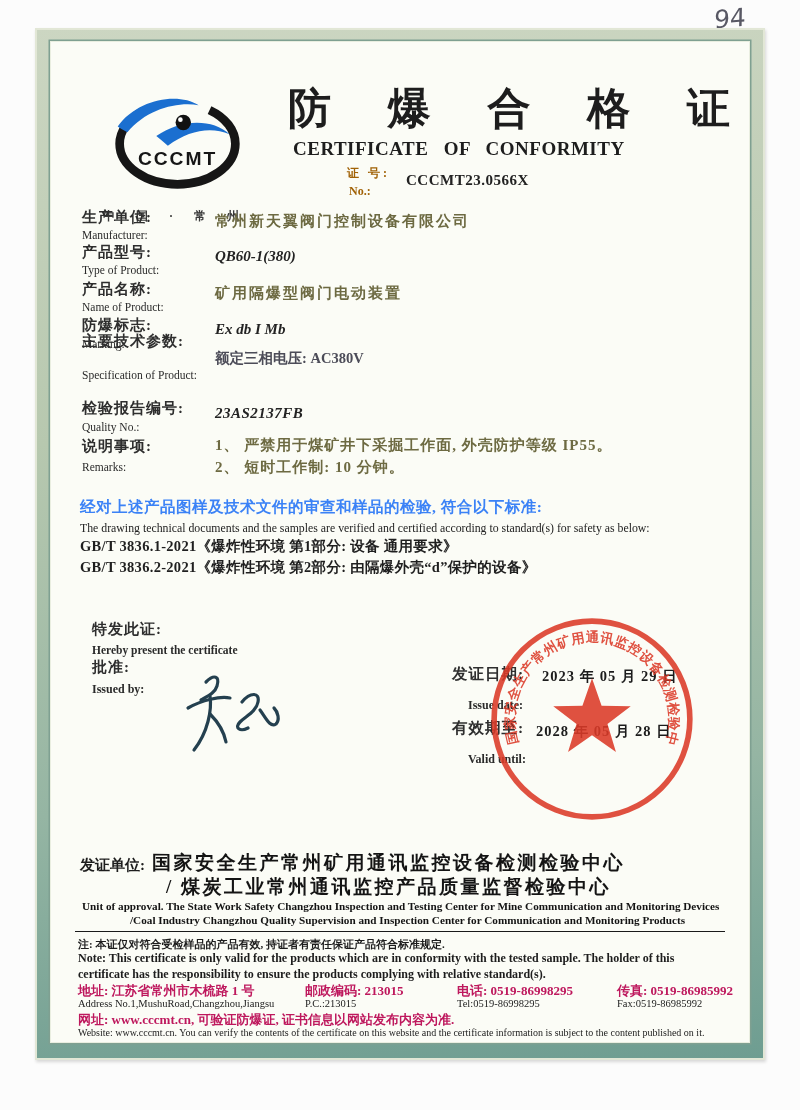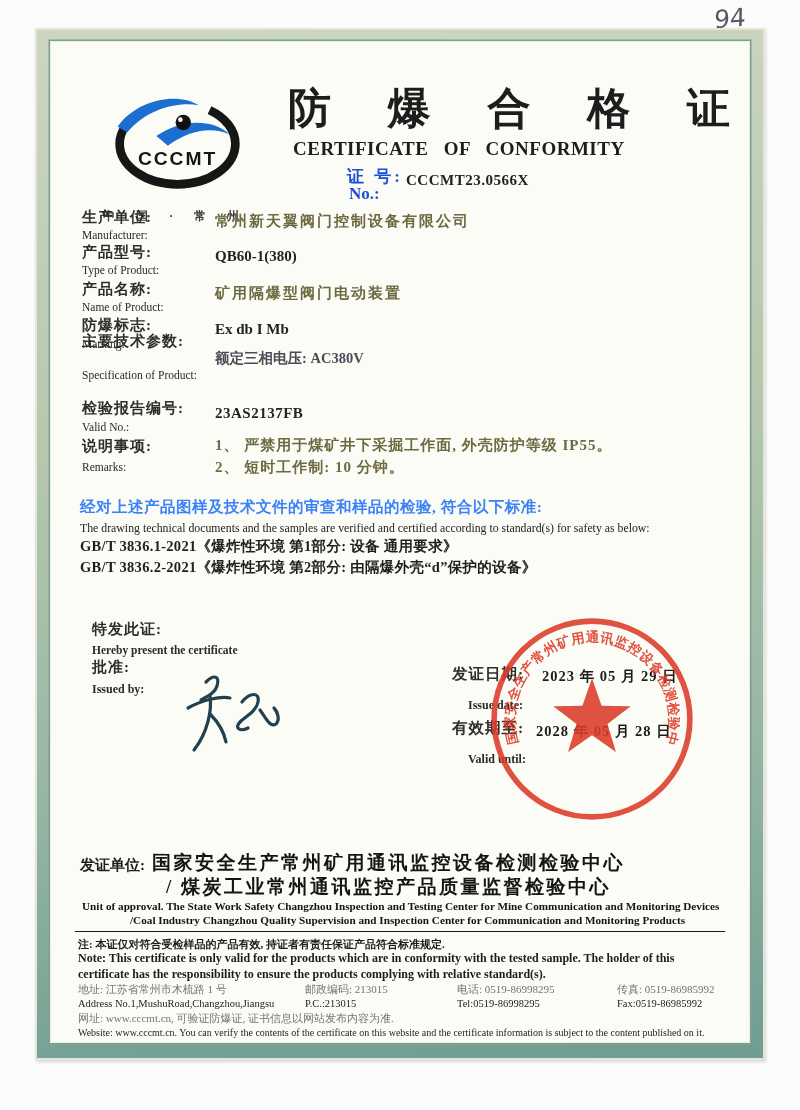--- a/index.html
+++ b/index.html
@@ -18,42 +18,42 @@
   }
   .cert-inner{
     position:absolute;left:15px;top:13px;right:15px;bottom:17px;
     background:#fbfcf6;
     box-shadow:0 0 0 1.5px #7fa091, inset 0 0 0 1px #e9eee0;
   }
   
   .zh-label{font-weight:bold;font-size:15px;color:#2e2e2e;letter-spacing:1px;}
   .en-label{font-size:11.5px;color:#2a2a2a;}
   .value-olive{font-weight:bold;font-size:15px;color:#6d6a42;letter-spacing:2px;}
-  .value-dark{font-weight:bold;font-size:15px;color:#232323;}
+  .value-dark{font-weight:bold;font-size:15px;color:#232323;font-style:italic;}
   .handnum{font-family:"DejaVu Sans",sans-serif;font-size:25px;color:#585864;
     transform:rotate(-5deg) skewX(-6deg);}
   
   .title-zh{font-size:43px;font-weight:bold;letter-spacing:23px;color:#1d1d1d;white-space:nowrap;}
   .title-en{font-size:19px;font-weight:bold;word-spacing:10px;letter-spacing:.5px;color:#1d1d1d;white-space:nowrap;}
-  .certno-lab{font-weight:bold;font-size:17px;color:#1d4ed8;}
+  .certno-lab{font-weight:bold;font-size:12px;color:#a16207;}
   .certno-val{font-weight:bold;font-size:15px;color:#222;letter-spacing:.5px;}
   .logo-sub{font-size:12px;font-weight:bold;letter-spacing:9px;color:#3a3a3a;white-space:nowrap;}
   
   .std-intro-zh{font-weight:bold;font-size:15.5px;color:#3b82f6;letter-spacing:.5px;}
   .std-intro-en{font-size:11.8px;color:#222;}
   .std-item{font-weight:bold;font-size:14.5px;color:#1f1f1f;letter-spacing:.3px;}
   
   .appr-label{font-weight:bold;font-size:15px;color:#1d1d1d;}
   .appr-big{font-weight:bold;font-size:19px;letter-spacing:2.5px;color:#141414;white-space:nowrap;}
   .appr-en{font-weight:bold;font-size:11.2px;color:#141414;white-space:nowrap;}
   .hr-line{position:absolute;left:75px;width:650px;height:0;border-top:1.6px solid #1a1a1a;}
   
   .note-zh{font-weight:bold;font-size:11px;color:#1d1d1d;}
   .note-en{font-weight:600;font-size:12px;color:#1d1d1d;line-height:1.32;}
-  .addr-zh{font-weight:normal;font-size:11px;color:#737373;white-space:nowrap;}
+  .addr-zh{font-weight:bold;font-size:13px;color:#be185d;white-space:nowrap;}
   .addr-en{font-size:10.5px;color:#222;white-space:nowrap;}
   .web-en{font-size:10px;color:#222;white-space:nowrap;}
   .date-val{font-weight:bold;font-size:14.5px;color:#1c1c1c;letter-spacing:1px;white-space:nowrap;}
   .stamp-wrap{opacity:.88;}
 </style>
 </head>
 <body>
 
 <div class="abs handnum" style="left:714px;top:4px;">94</div>
 
@@ -94,21 +94,21 @@
 
 <div class="abs zh-label" style="left:82px;top:316px;">防爆标志:</div>
 <div class="abs en-label" style="left:82px;top:338px;">Marking:</div>
 <div class="abs value-dark" style="left:215px;top:321px;">Ex db I Mb</div>
 
 <div class="abs zh-label" style="left:82px;top:332px;">主要技术参数:</div>
 <div class="abs en-label" style="left:82px;top:369px;">Specification of Product:</div>
 <div class="abs" style="left:215px;top:349px;font-weight:bold;font-size:14.5px;color:#4c4c58;">额定三相电压: AC380V</div>
 
 <div class="abs zh-label" style="left:82px;top:399px;">检验报告编号:</div>
-<div class="abs en-label" style="left:82px;top:421px;">Valid No.:</div>
+<div class="abs en-label" style="left:82px;top:421px;">Quality No.:</div>
 <div class="abs value-dark" style="left:215px;top:405px;letter-spacing:.5px;">23AS2137FB</div>
 
 <div class="abs zh-label" style="left:82px;top:437px;">说明事项:</div>
 <div class="abs en-label" style="left:82px;top:461px;">Remarks:</div>
 <div class="abs value-olive" style="left:215px;top:436px;letter-spacing:1px;">1、 严禁用于煤矿井下采掘工作面, 外壳防护等级 IP55。</div>
 <div class="abs value-olive" style="left:215px;top:458px;letter-spacing:1px;">2、 短时工作制: 10 分钟。</div>
 
 <div class="abs std-intro-zh" style="left:80px;top:497px;">经对上述产品图样及技术文件的审查和样品的检验, 符合以下标准:</div>
 <div class="abs std-intro-en" style="left:80px;top:521px;">The drawing technical documents and the samples are verified and certified according to standard(s) for safety as below:</div>
 <div class="abs std-item" style="left:80px;top:537px;">GB/T 3836.1-2021《爆炸性环境 第1部分: 设备 通用要求》</div>

